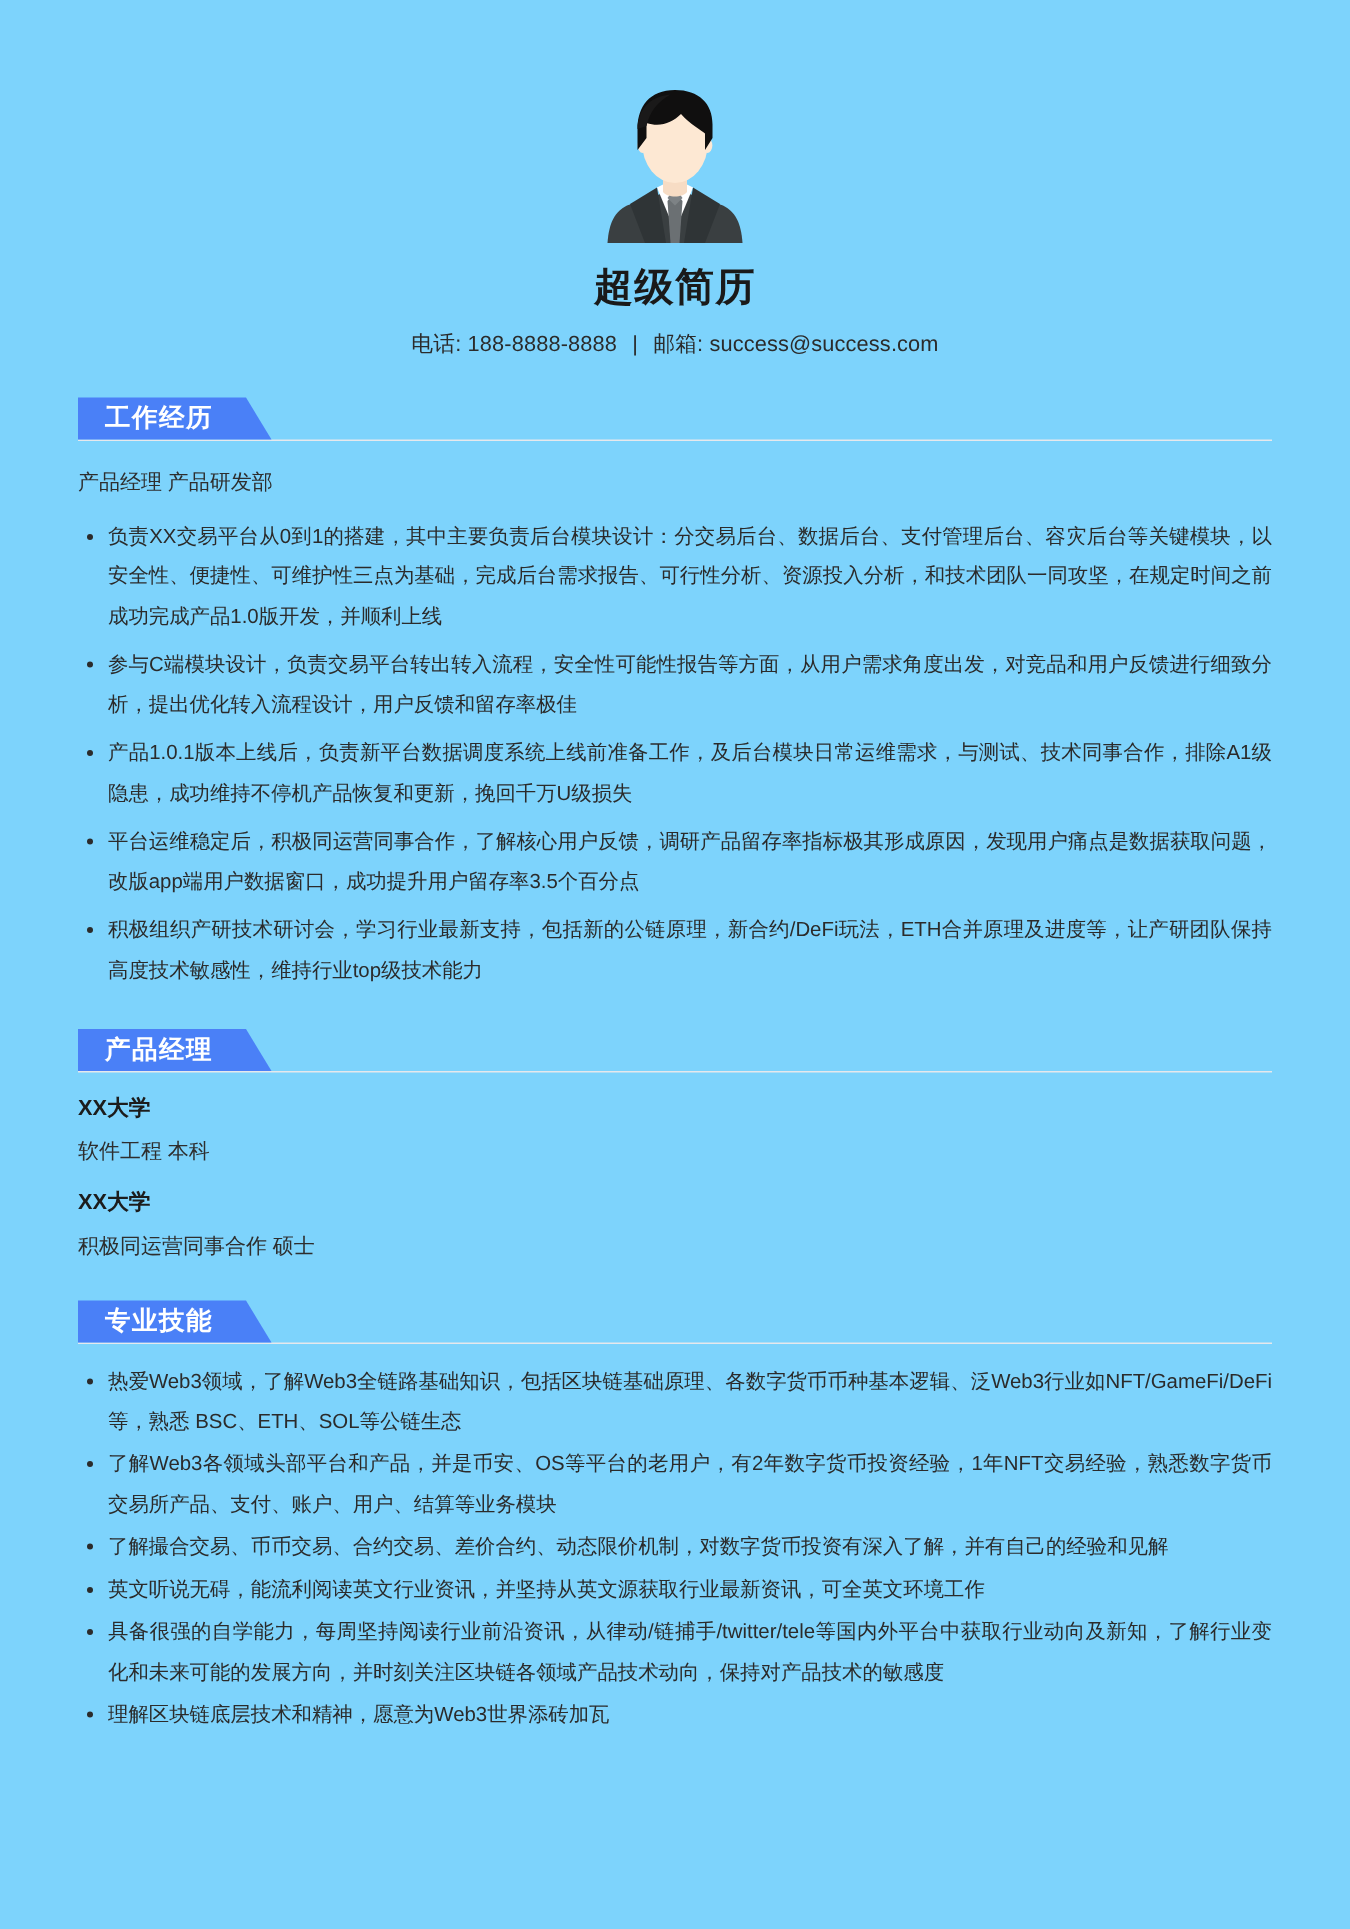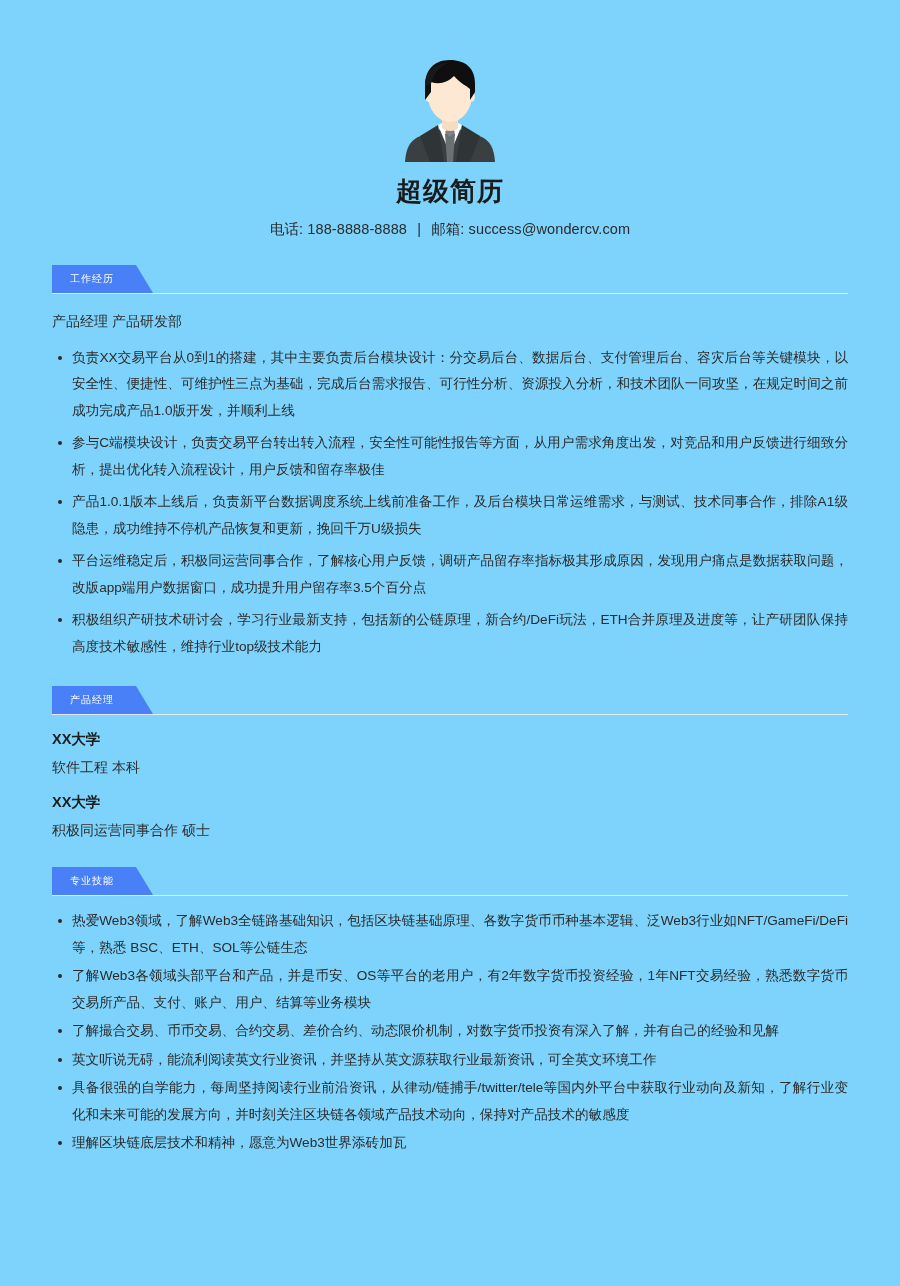--- a/index.html
+++ b/index.html
@@ -64,22 +64,22 @@
     position: relative;
     height: 28px;
     border-bottom: 1px solid #e6e8ec;
   }
   .banner {
     position: relative;
     display: inline-block;
     height: 28px;
     background: #4a80f7;
     color: #ffffff;
-    font-size: 10px;
-    font-weight: normal;
+    font-size: 17px;
+    font-weight: bold;
     line-height: 28px;
     padding: 0 22px 0 18px;
     letter-spacing: 1px;
     vertical-align: top;
     box-sizing: border-box;
   }
   .banner::after {
     content: "";
     position: absolute;
     top: 0;
@@ -168,21 +168,21 @@
 
       <path d="M50 18 C33 18 25 29 25 44 L25 58 L31 50 L31 40 C40 43 48 40 54 34 C60 41 68 45 70 47 L70 58 L75 50 L75 41 C75 27 66 18 50 18 Z" fill="#100f0f"></path>
       <path d="M25 44 C25 32 33 22 47 21 C38 26 33 33 31 42 Z" fill="#1a1919"></path>
     </svg>
 
     <div class="name">超级简历</div>
 
     <div class="contact">
       <span>电话: 188-8888-8888</span>
       <span class="sep">|</span>
-      <span>邮箱: success@wondercv.com</span>
+      <span>邮箱: success@success.com</span>
     </div>
   </div>
 
   <div class="section">
     <div class="section-header">
       <span class="banner">工作经历</span>
     </div>
 
     <div class="entry">
       <div class="entry-sub">产品经理 产品研发部</div>

